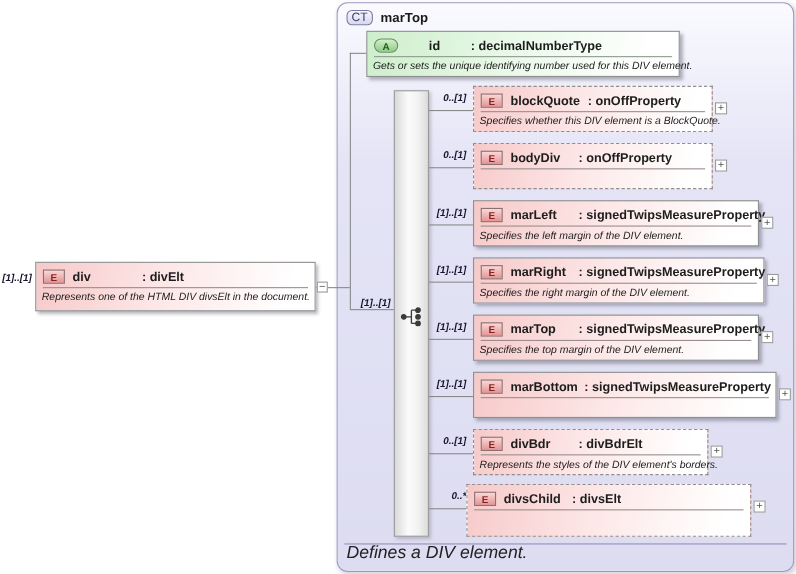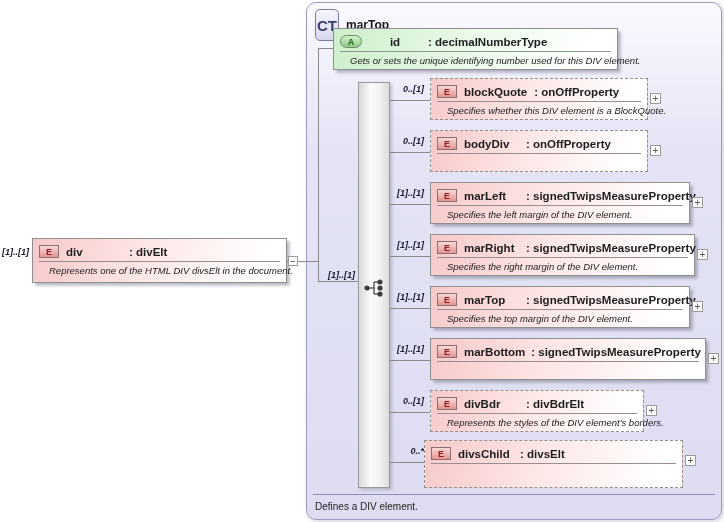--- a/index.html
+++ b/index.html
@@ -8,42 +8,42 @@
 
   
   .ct-container {
     position:absolute; left:306px; top:2px; width:416px; height:518px;
     border:1px solid #9b9bc2; border-radius:10px;
     background:linear-gradient(to bottom, #fafaff 0%, #e4e4f6 28%, #dddcf1 100%);
     box-shadow:2px 2px 5px rgba(80,80,120,.25);
   }
   .ct-header { position:absolute; left:8px; top:6px; display:flex; align-items:center; gap:7px; }
   .badge-ct {
-    width:24px; height:32px; border:1px solid #7a7aa0; border-radius:5px;
+    width:24px; height:14px; border:1px solid #7a7aa0; border-radius:5px;
     background:linear-gradient(#f6f6ff,#d7d7ef);
-    font-size:15px; font-weight:bold; color:#3c3c6e;
+    font-size:11px; font-weight:normal; color:#3c3c6e;
     display:flex; align-items:center; justify-content:center;
   }
   .ct-title { font-size:12px; font-weight:bold; color:#1a1a1a; }
   .ct-footer-sep { position:absolute; left:6px; right:6px; bottom:24px; height:1px; background:#9090b8; }
-  .ct-footer { position:absolute; left:8px; bottom:7px; font-size:10px; color:#222;text-align:right; }
+  .ct-footer { position:absolute; left:8px; bottom:7px; font-size:16px; font-style:italic; color:#222;text-align:right; }
 
   
   .sbox { position:absolute; border:1px solid #8f8f8f; }
   .sbox.solid { box-shadow:2.5px 2.5px 3px rgba(90,90,110,.45); }
   .sbox.dashed { border:1px dashed #909090; }
   .sbox.elem { background:linear-gradient(105deg, #f7c9c9 0%, #fde7e7 45%, #ffffff 90%); }
   .sbox.attr { background:linear-gradient(105deg, #cdeecb 0%, #e9f9e8 45%, #ffffff 90%);
                box-shadow:2.5px 2.5px 3px rgba(90,90,110,.45); }
   .sbox .trow { display:flex; align-items:center; gap:7px; padding:4px 4px 0 6px; height:21px; }
   .sbox .nm { font-size:11.5px; font-weight:bold; color:#1d1d1d; min-width:55px; white-space:nowrap; }
   .sbox .ty { font-size:11.5px; font-weight:bold; color:#1d1d1d; white-space:nowrap; }
   .sbox .sep { position:absolute; left:6px; right:6px; top:22px; height:1px; background:#9b8d8d; }
   .sbox.attr .sep { background:#8d9b8d; }
-  .sbox .desc { position:absolute; left:16px; top:26px; right:4px; font-size:9.5px; font-style:italic; color:#1c1c1c; white-space:nowrap; }
+  .sbox .desc { position:absolute; left:5px; top:26px; right:4px; font-size:9.5px; font-style:italic; color:#1c1c1c; white-space:nowrap; }
   .badge-e {
     width:20px; height:13px; flex:0 0 20px; border:1px solid #8a7070;
     background:linear-gradient(#fad8d8,#e49494);
     font-size:9px; font-weight:bold; color:#8d1f1f;
     display:flex; align-items:center; justify-content:center;
   }
   .badge-a {
     width:22px; height:13px; flex:0 0 22px; border:1px solid #6f8a6f; border-radius:7px;
     background:linear-gradient(#d2f0c8,#8ecc86);
     font-size:9px; font-weight:bold; color:#1f5c1f;

